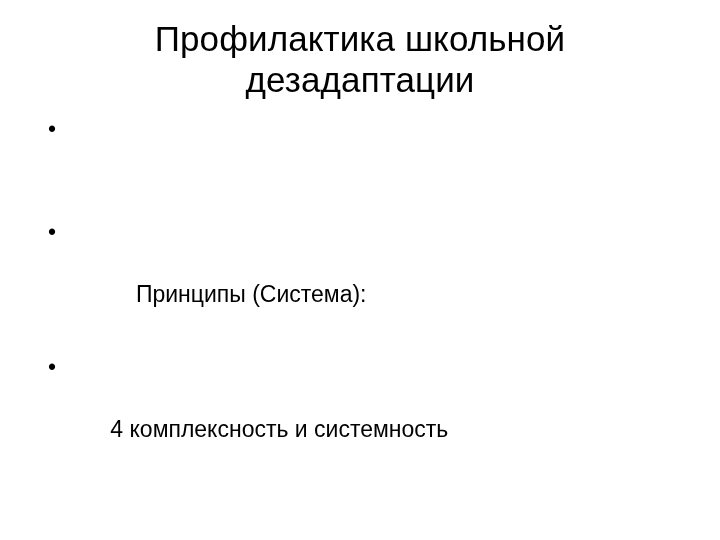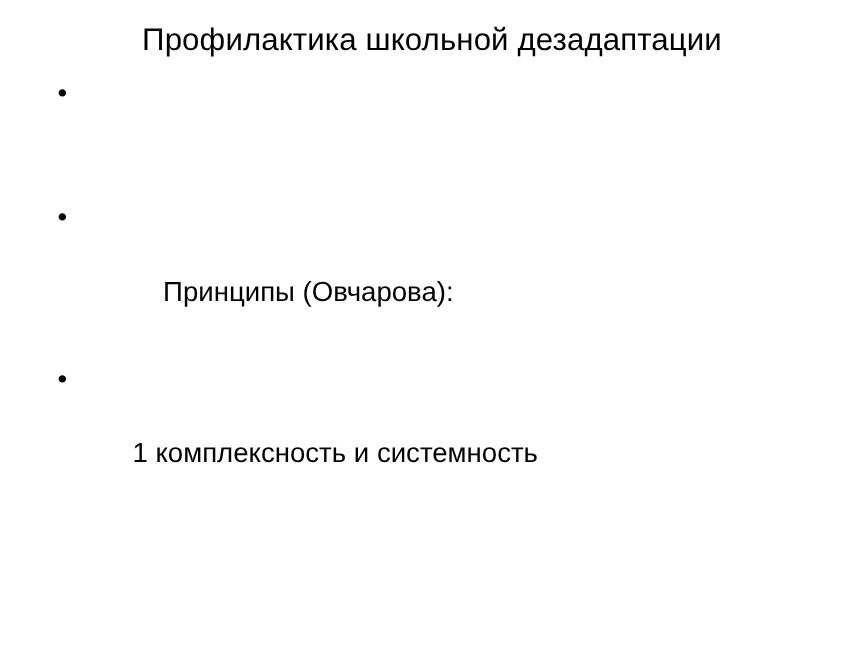--- a/index.html
+++ b/index.html
@@ -17,21 +17,21 @@
   .slide {
     position: relative;
     width: 720px;
     height: 540px;
     box-sizing: border-box;
     overflow: hidden;
   }
   .slide-title {
     margin: 0;
     padding: 18px 40px 0 40px;
-    font-size: 26px;
+    font-size: 35px;
     font-weight: normal;
     line-height: 1.18;
     text-align: center;
     letter-spacing: 0.1px;
   }
   .bullet-list {
     list-style: none;
     margin: 14px 0 0 0;
     padding: 0 40px 0 44px;
   }
@@ -61,22 +61,22 @@
   <h1 class="slide-title">Профилактика школьной дезадаптации</h1>
 
   <div class="bullet-list">
 
     <div class="bullet-item">
       <span class="bullet-dot">•</span>
     </div>
 
     <div class="bullet-item">
       <span class="bullet-dot">•</span>
-      <span>    Принципы (Овчарова):</span>
+      <span>    Принципы (Система):</span>
     </div>
 
     <div class="bullet-item">
       <span class="bullet-dot">•</span>
-      <span>1 комплексность и системность</span>
+      <span>4 комплексность и системность</span>
     </div>
 
   </div>
 </div>
 
 </body></html>

